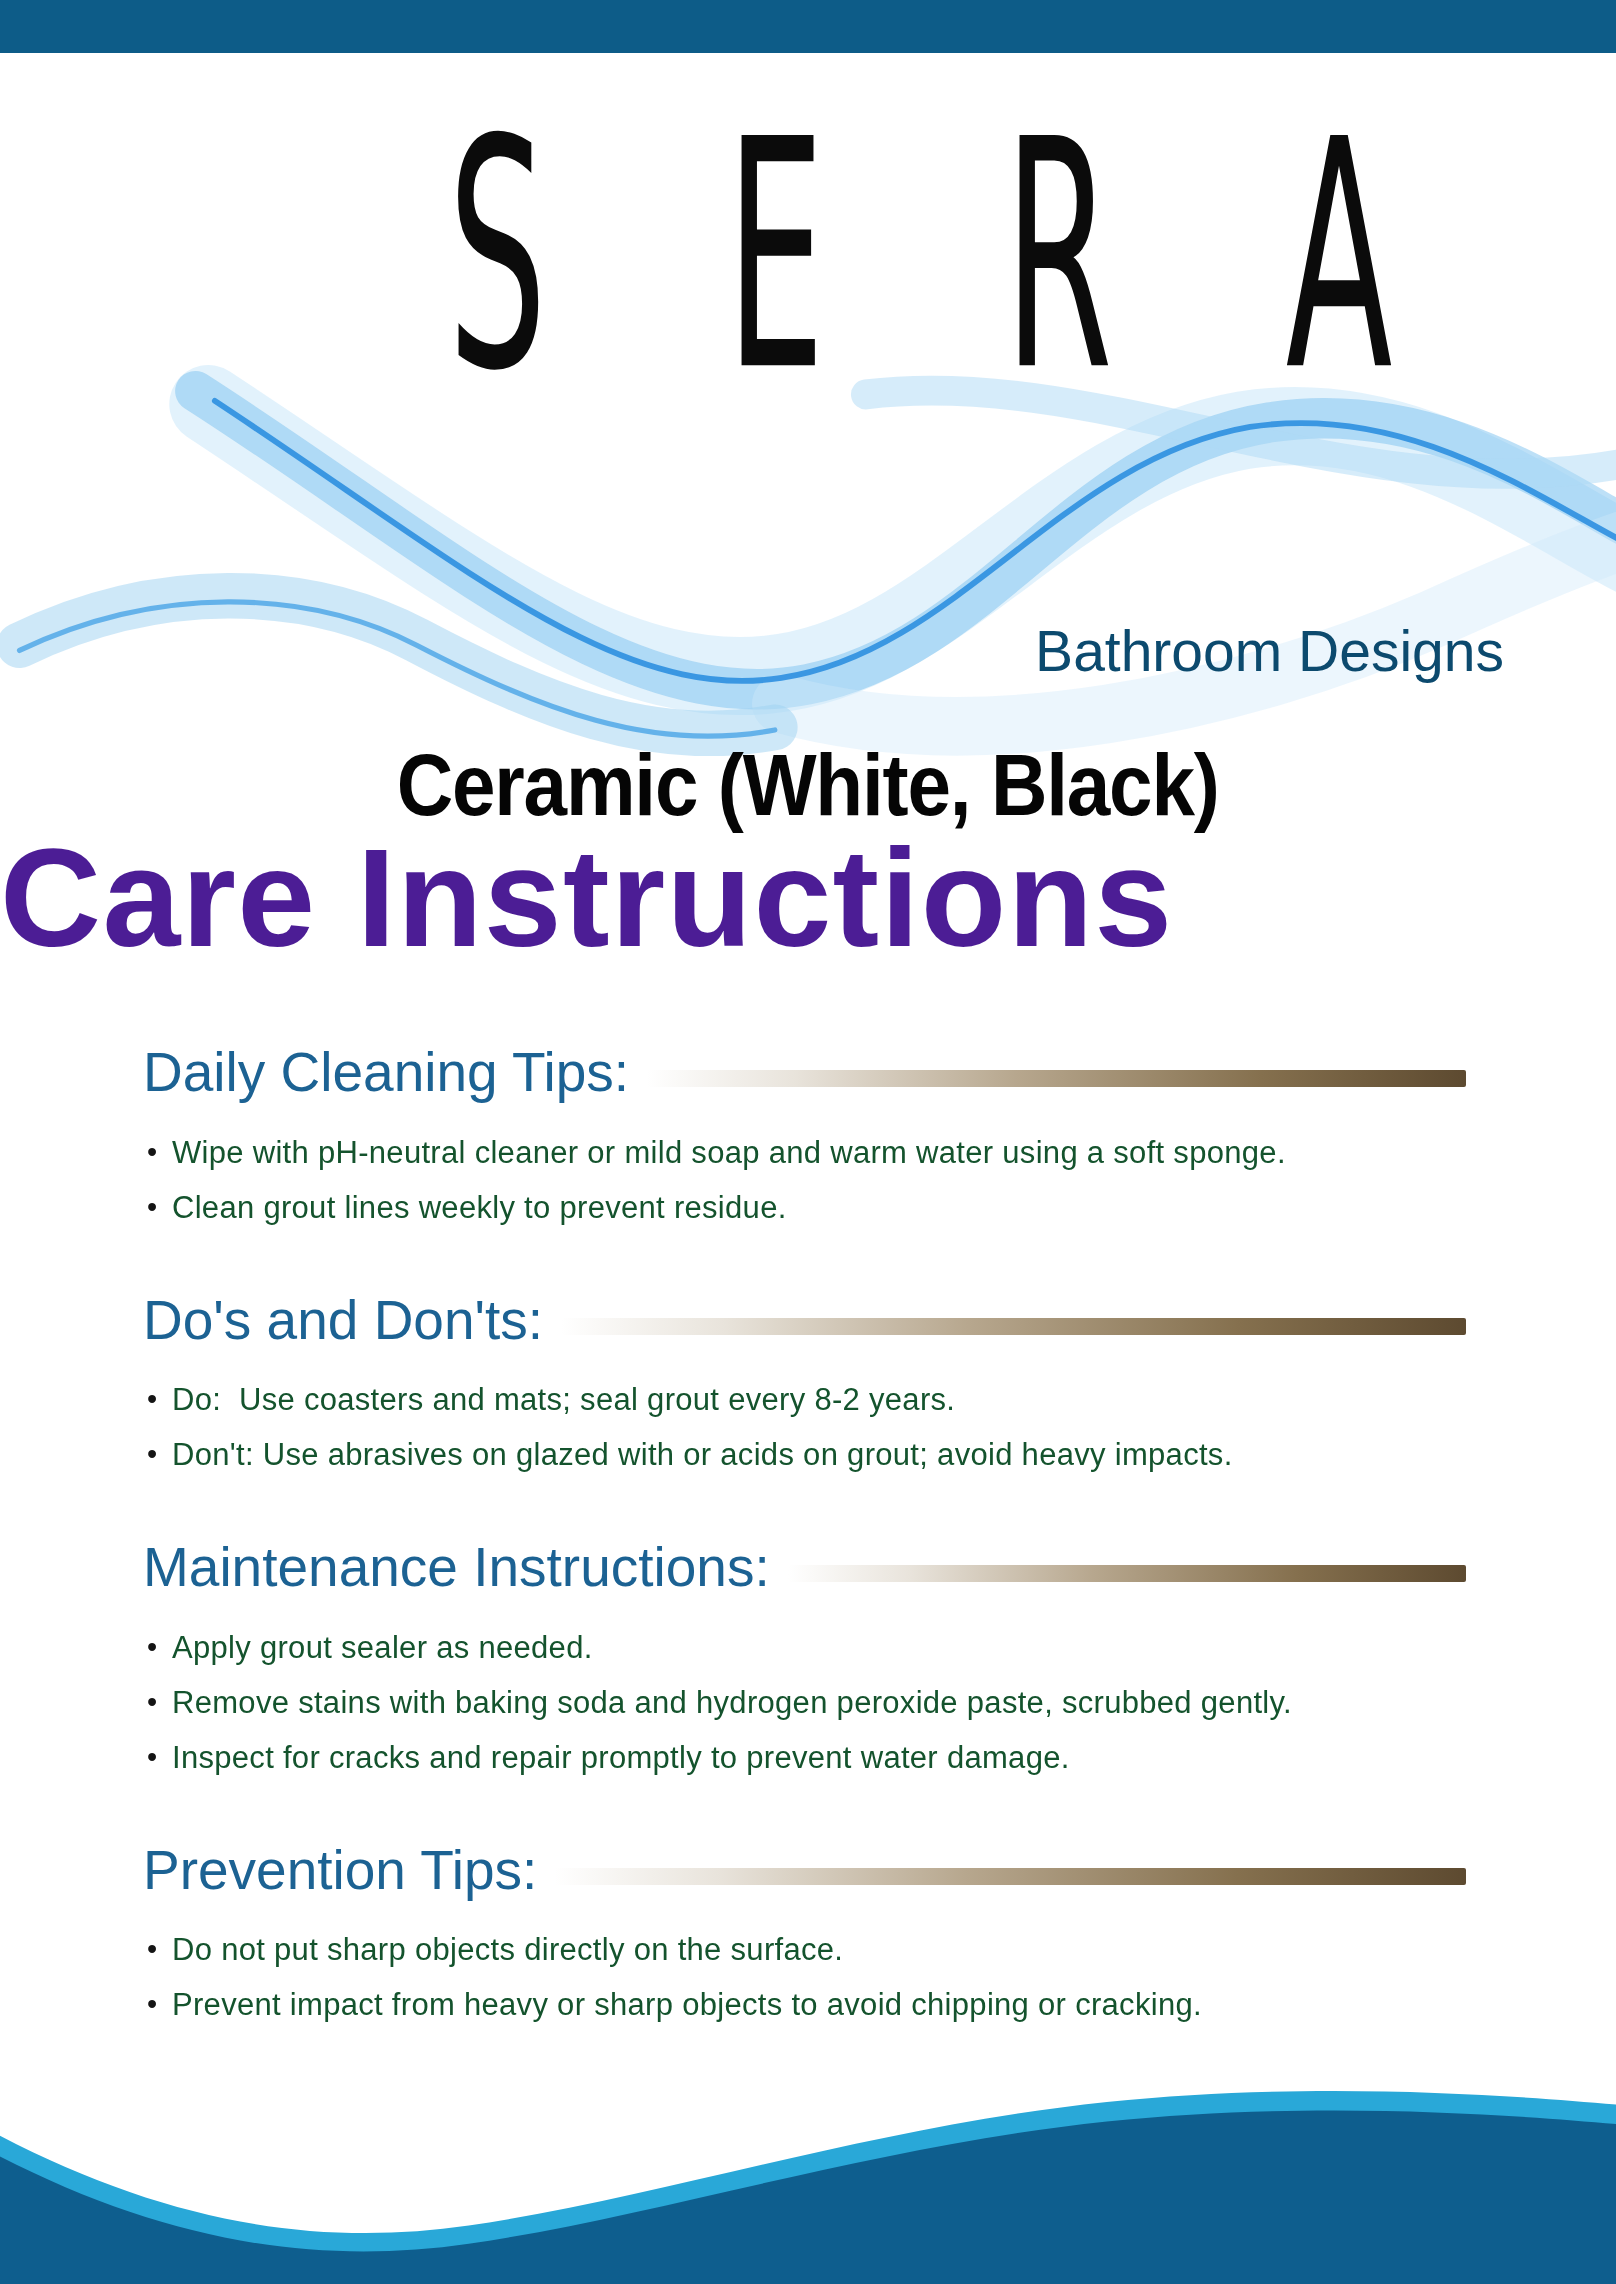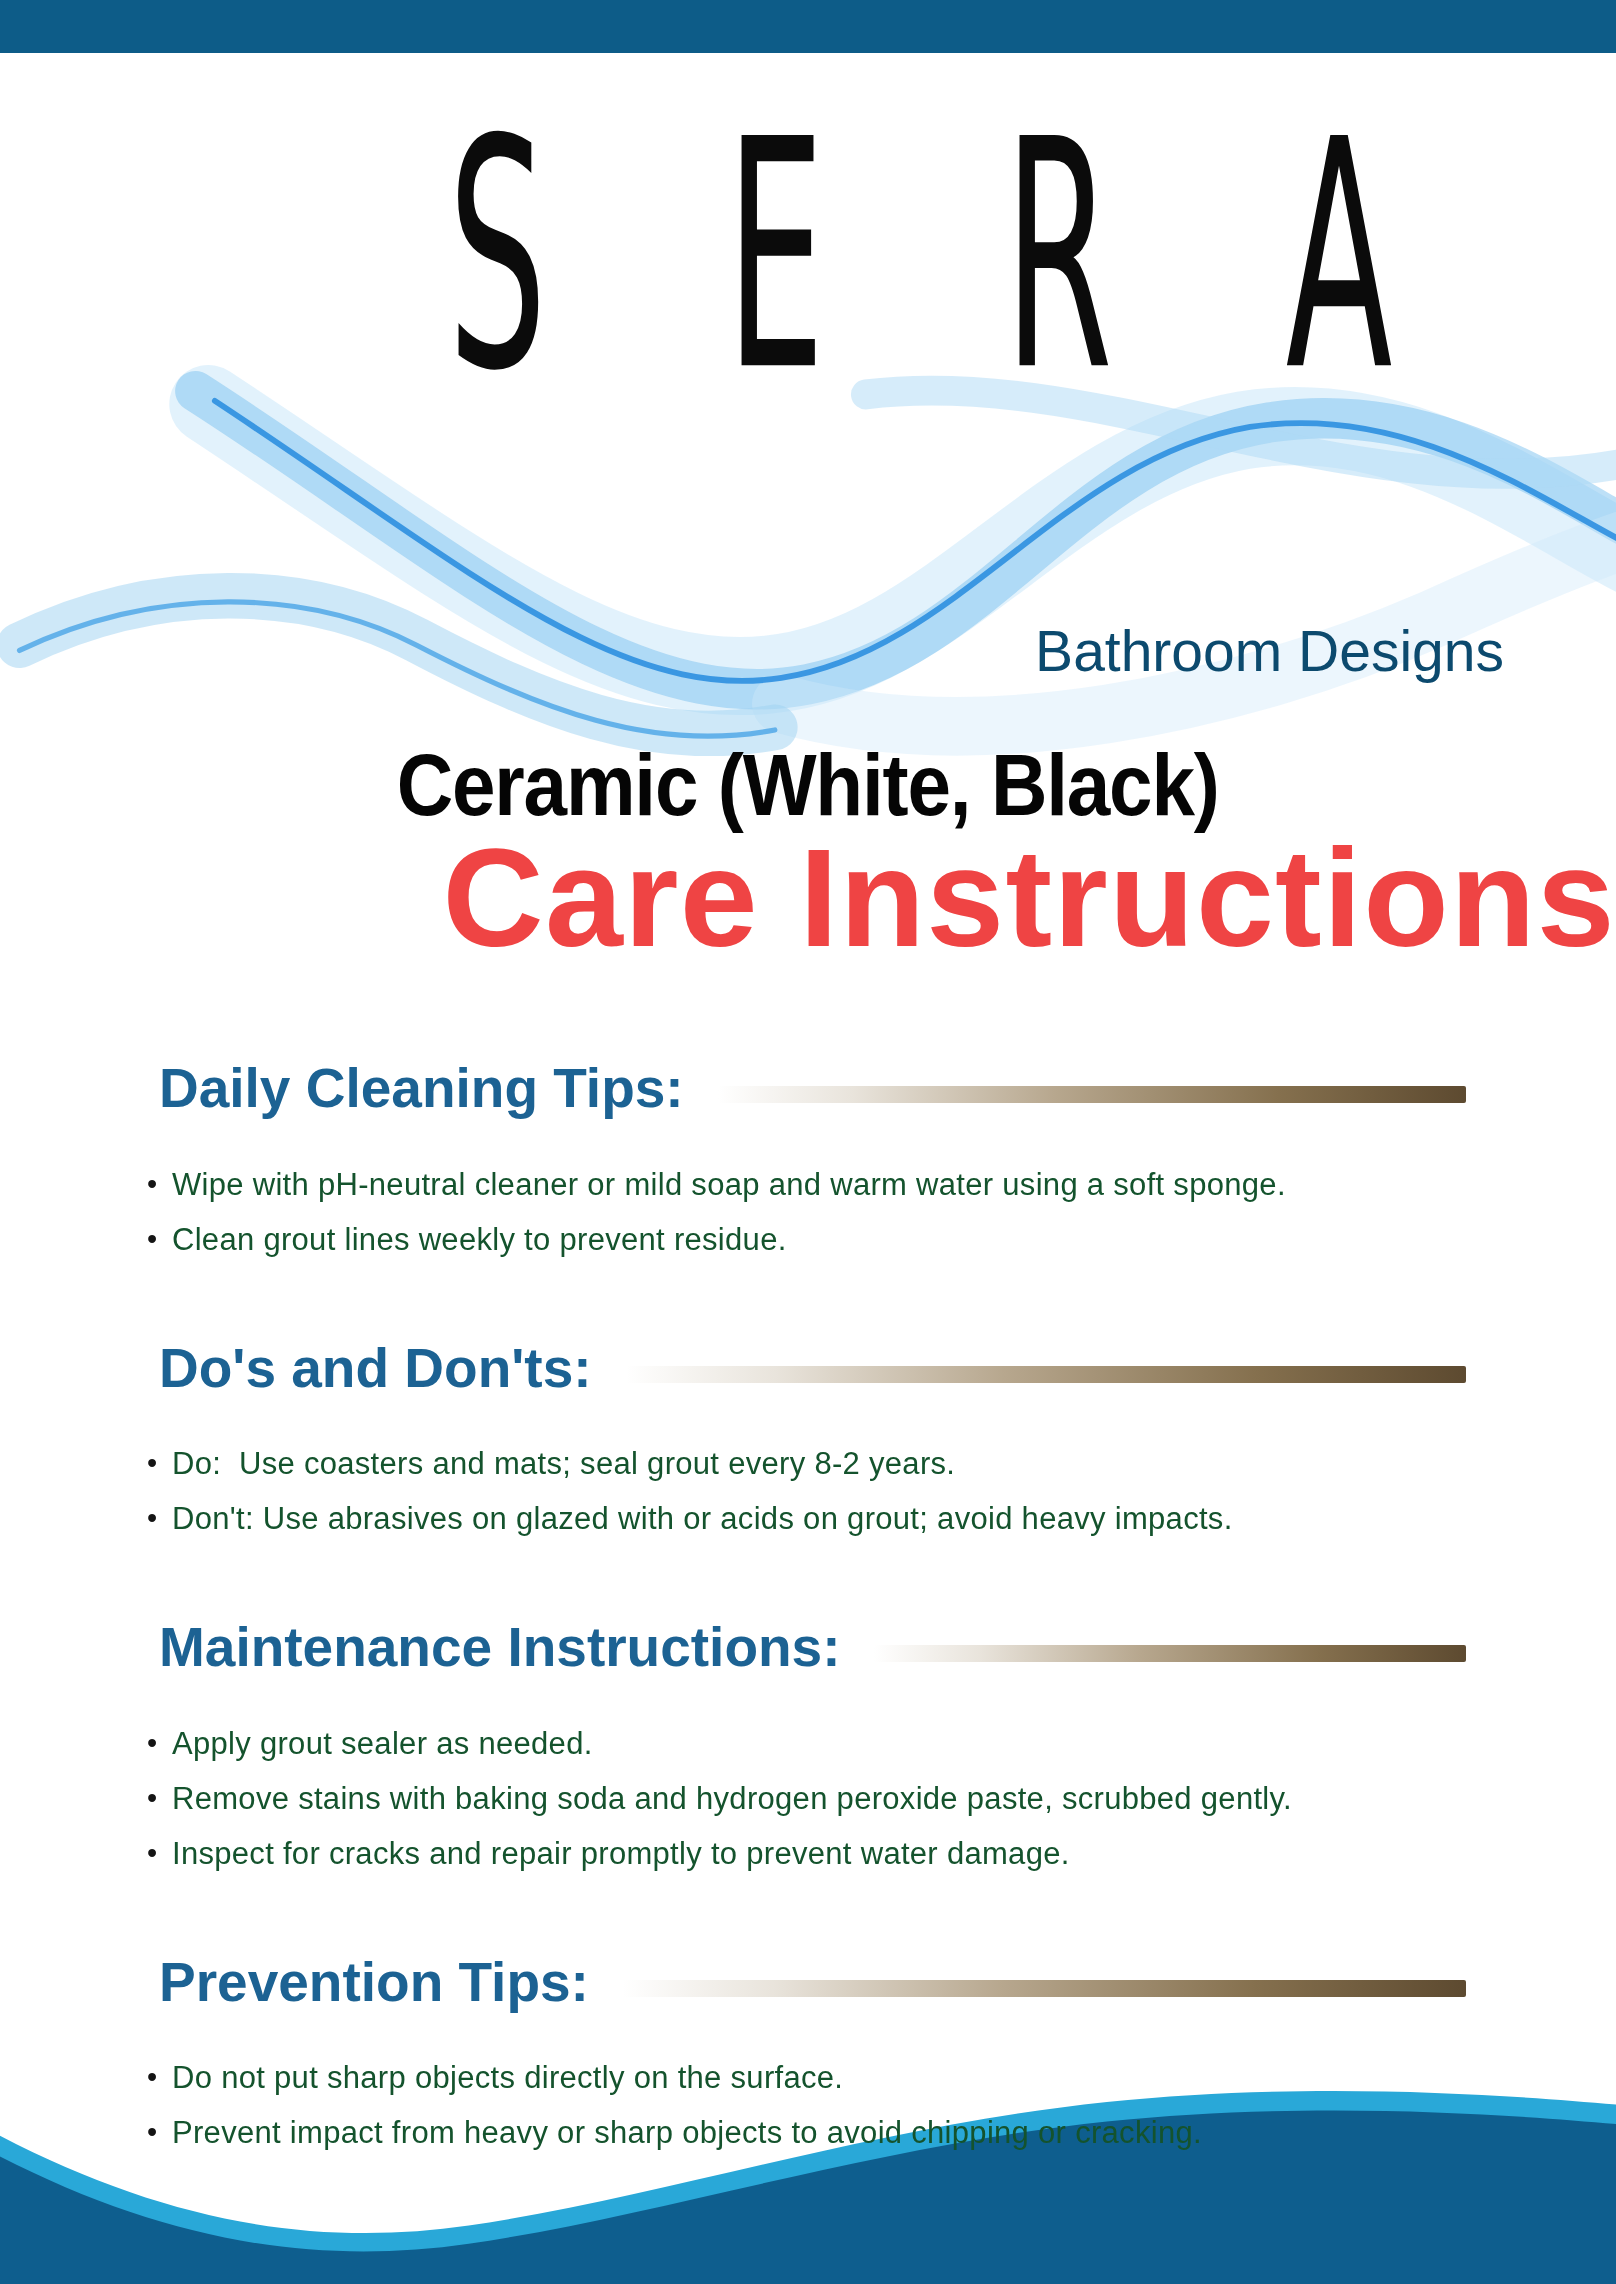--- a/index.html
+++ b/index.html
@@ -39,28 +39,28 @@
     text-align:center; z-index:3;
   }
   .subtitle-inner {
     display:inline-block; font-size:86px; line-height:1.08;
     font-weight:700; color:#050505; letter-spacing:-1.3px;
     transform:scale(0.91,1.02); transform-origin:50% 50%;
     white-space:pre;
   }
   .main-title {
     position:absolute; top:824px; left:0; width:100%;
-    text-align:right; font-size:140px; line-height:1.05;
-    font-weight:700; letter-spacing:1.3px; color:#ef4444; z-index:3;
+    text-align:left; font-size:140px; line-height:1.05;
+    font-weight:700; letter-spacing:1.3px; color:#4c1d95; z-index:3;
   }
   
   .sections { position:absolute; top:1042px; left:143px; width:1323px; z-index:3; }
   .head-row { display:flex; align-items:center; margin:0 0 22px 0; }
   .s-head {
-    margin:16px; font-size:55px; line-height:1.1; font-weight:700;
+    margin:0; font-size:55px; line-height:1.1; font-weight:400;
     color:#1c6293; letter-spacing:0; white-space:nowrap;
   }
   .head-bar {
     flex:1; height:17px; margin-left:18px; margin-top:13px;
     background:linear-gradient(90deg,
       rgba(255,255,255,0) 0%,
       rgba(214,205,190,0.55) 18%,
       #b7a78e 45%,
       #85704e 75%,
       #5d4a30 100%);

